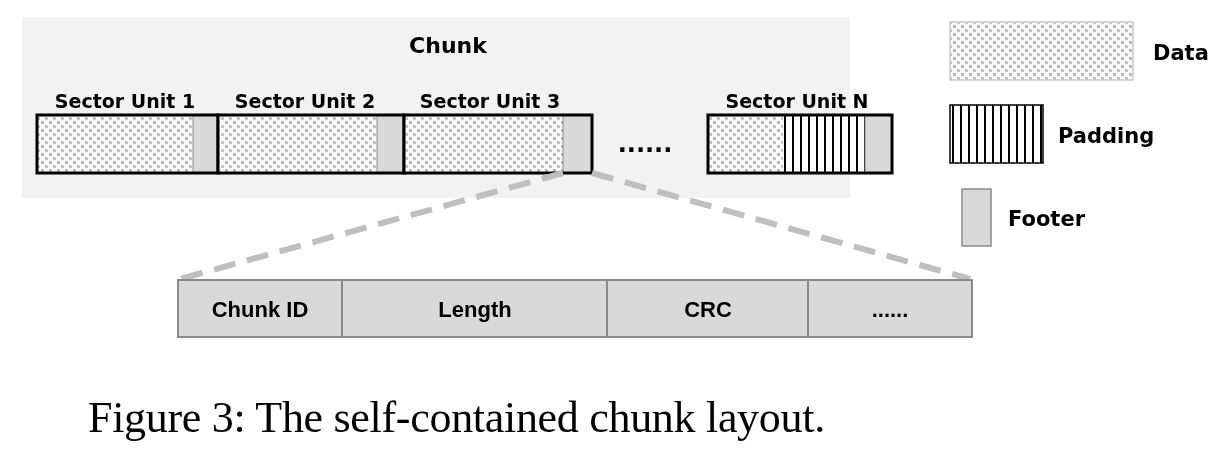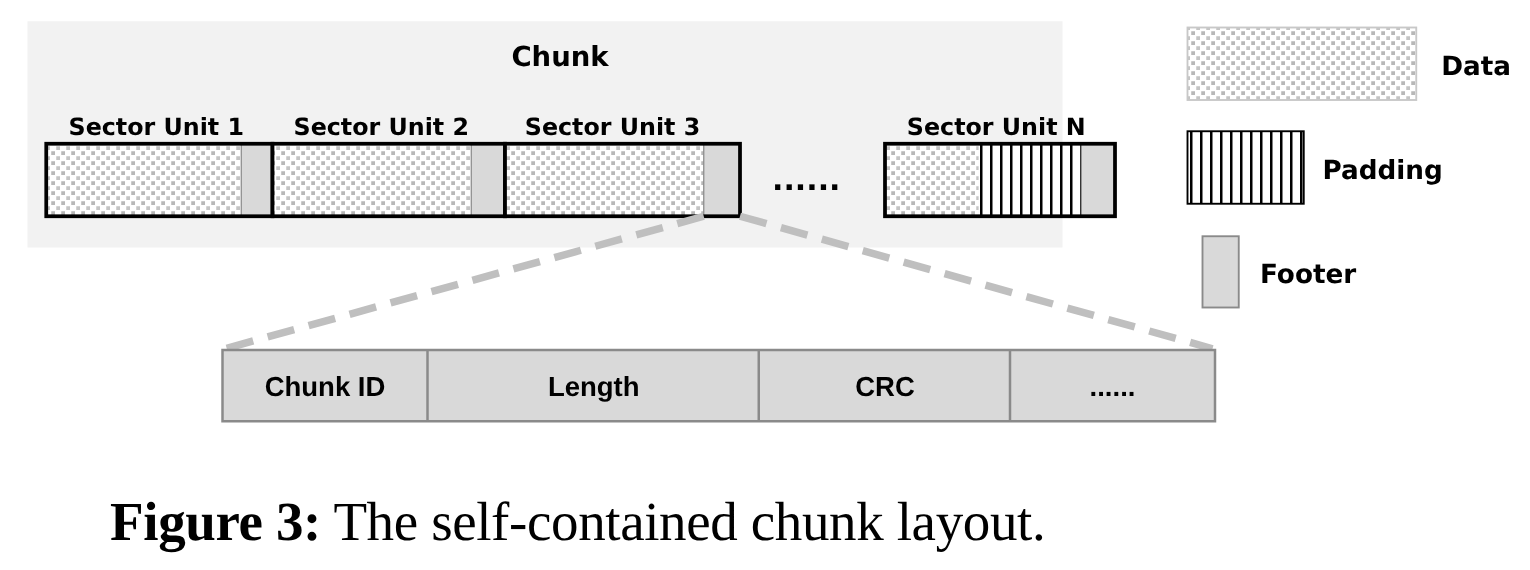--- a/index.html
+++ b/index.html
@@ -5,21 +5,21 @@
   html, body { margin: 0; padding: 0; background: #ffffff; }
   body { width: 1224px; height: 456px; position: relative; overflow: hidden; }
   #fig { position: absolute; left: 0; top: 0; }
   .lbl { font-family: "DejaVu Sans", sans-serif; font-weight: bold; fill: #000; }
   .fld { font-family: "Liberation Sans", sans-serif; font-weight: bold; fill: #000; }
   .caption {
     position: absolute; left: 88px; top: 392px;
     font-family: "Liberation Serif", serif; font-size: 44px; color: #000;
     white-space: nowrap; letter-spacing: -0.3px;
   }
-  .caption b { font-weight: bold; text-align: center; }
+  .caption b { font-weight: normal; text-align: center; }
 </style>
 </head>
 <body>
 
 <svg id="fig" width="1224" height="380" viewBox="0 0 1224 380">
   <defs>
     <pattern id="dots" width="8" height="8" patternUnits="userSpaceOnUse">
       <rect width="8" height="8" fill="#ffffff"></rect>
       <rect x="1" y="1" width="3" height="3" fill="#b8b8b8"></rect>
       <rect x="5" y="5" width="3" height="3" fill="#c4c4c4"></rect>

